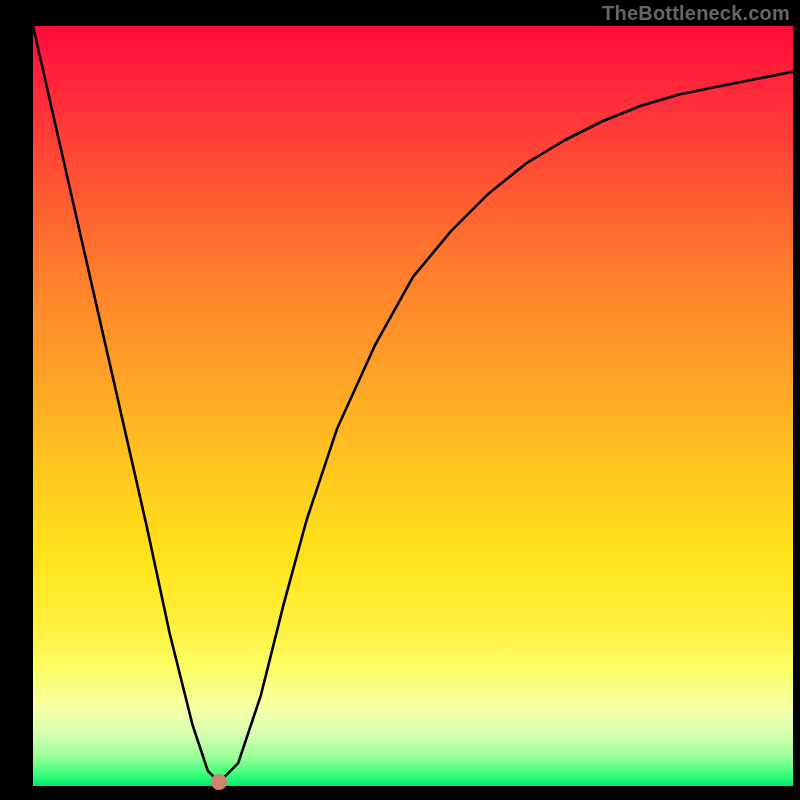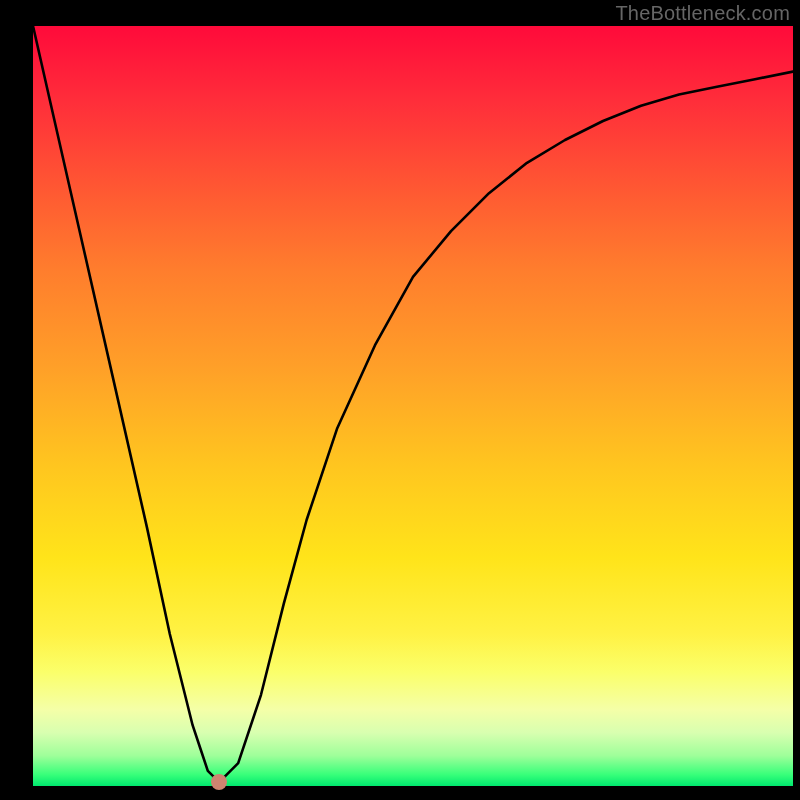--- a/index.html
+++ b/index.html
@@ -16,21 +16,21 @@
     width: 800px;
     height: 800px;
     background: #000;
   }
   .watermark {
     position: absolute;
     top: 2px;
     right: 10px;
     color: #666;
     font-size: 20px;
-    font-weight: 400;
+    font-weight: 700;
     letter-spacing: 0.2px;
     z-index: 10;
     font-family: Arial, sans-serif;
   }
   .plot-area {
     position: absolute;
     left: 33px;
     top: 26px;
     width: 760px;
     height: 760px;

